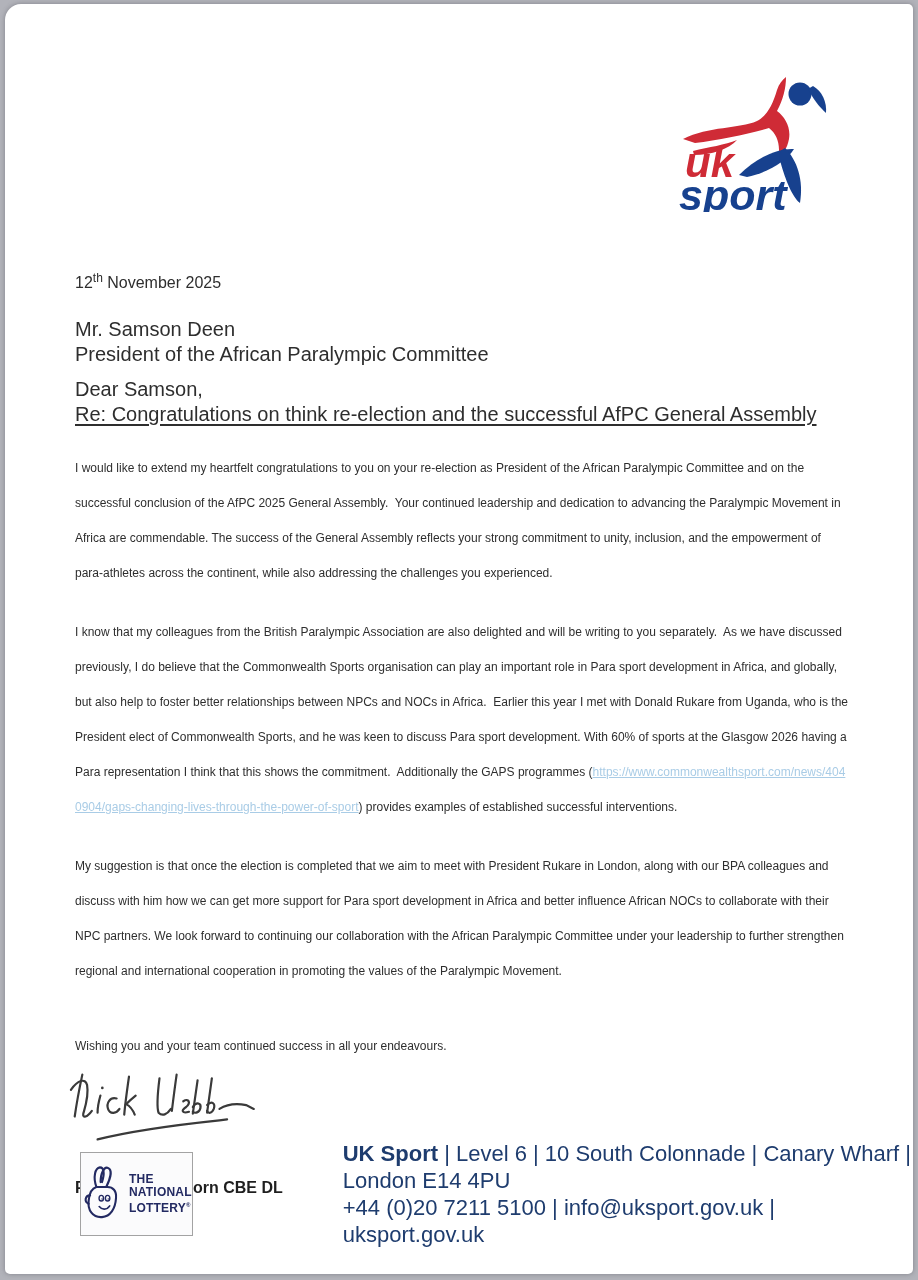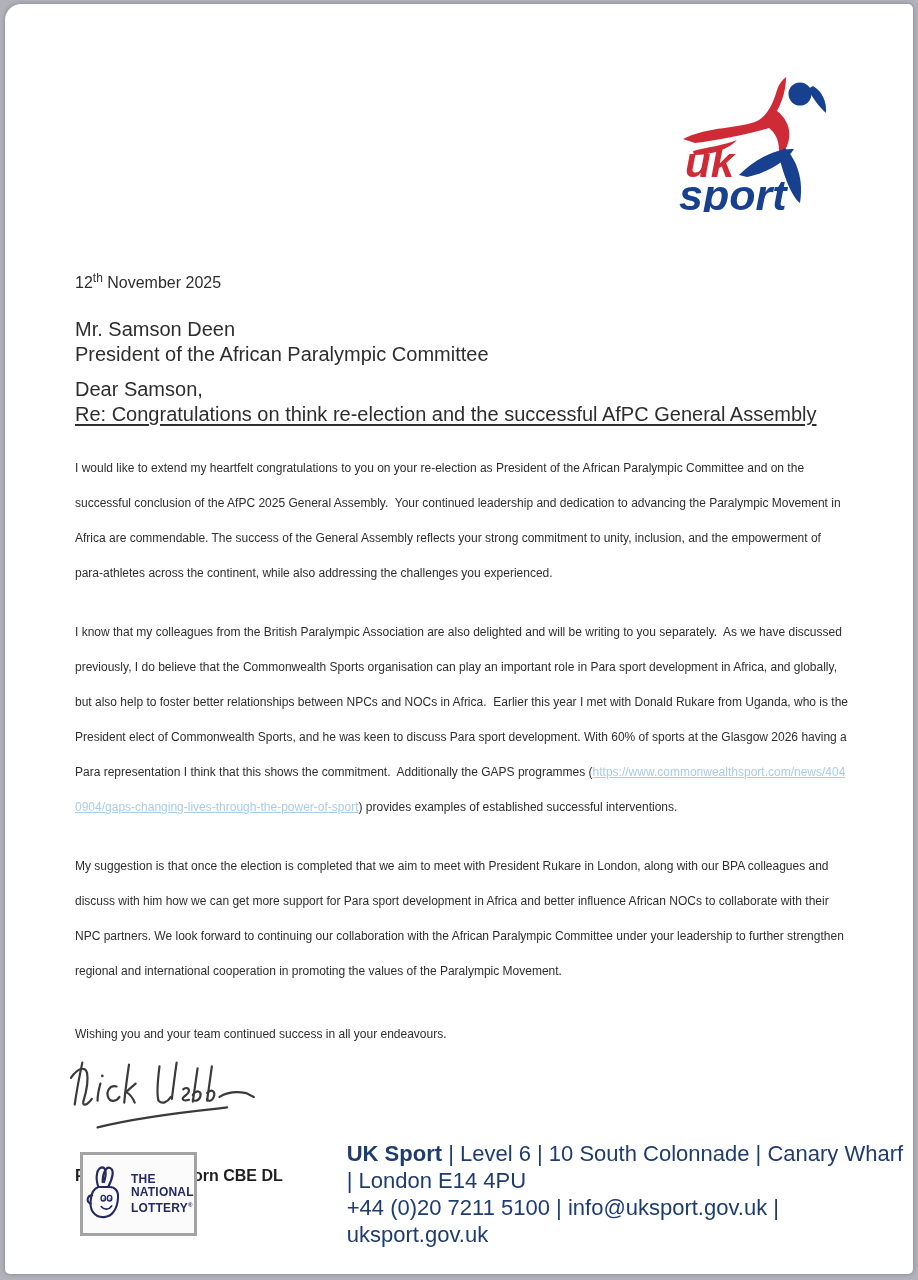--- a/index.html
+++ b/index.html
@@ -21,27 +21,27 @@
   
   .uksport-logo{position:absolute;top:72px;right:56px;width:178px;height:136px;}
   
   .date-line{font-size:16px;line-height:25px;}
   .date-line sup{font-size:12px;line-height:0;}
   .recipient{margin-top:22px;}
   .sal-block{margin-top:10px;}
   .subject{text-decoration:underline;text-underline-offset:3px;}
   .para{margin:24px 0 0 0;font-size:12px;line-height:35px;white-space:pre-wrap;}
   .para a{color:#a9cce6;text-decoration:underline;word-break:break-all;cursor:pointer;}
-  .closing{margin-top:28px;}
+  .closing{margin-top:40px;}
   .signature{margin-top:4px;margin-left:-6px;}
   .signer{margin-top:26px;font-weight:bold;font-size:16px;line-height:24px;color:#1f1f1f;}
   
   .footer{position:absolute;left:75px;bottom:26px;display:flex;align-items:center;}
   .lottery-box{
-    width:120px;height:84px;background:#fbfbfc;border:3px solid #a3a3a3;
+    width:120px;height:84px;background:#fbfbfc;border:1px solid #a3a3a3;
     display:flex;align-items:center;justify-content:center;gap:6px;box-sizing:border-box;
   }
   .lottery-text{color:#232a62;font-weight:bold;font-size:12px;line-height:13px;letter-spacing:.2px;}
   .lottery-text .tm{font-size:6px;vertical-align:super;}
   .footer-text{margin-left:150px;color:#1e3c6e;font-size:22px;line-height:27px;}
   .footer-text b{font-weight:bold;}
 </style>
 </head>
 <body>
 

